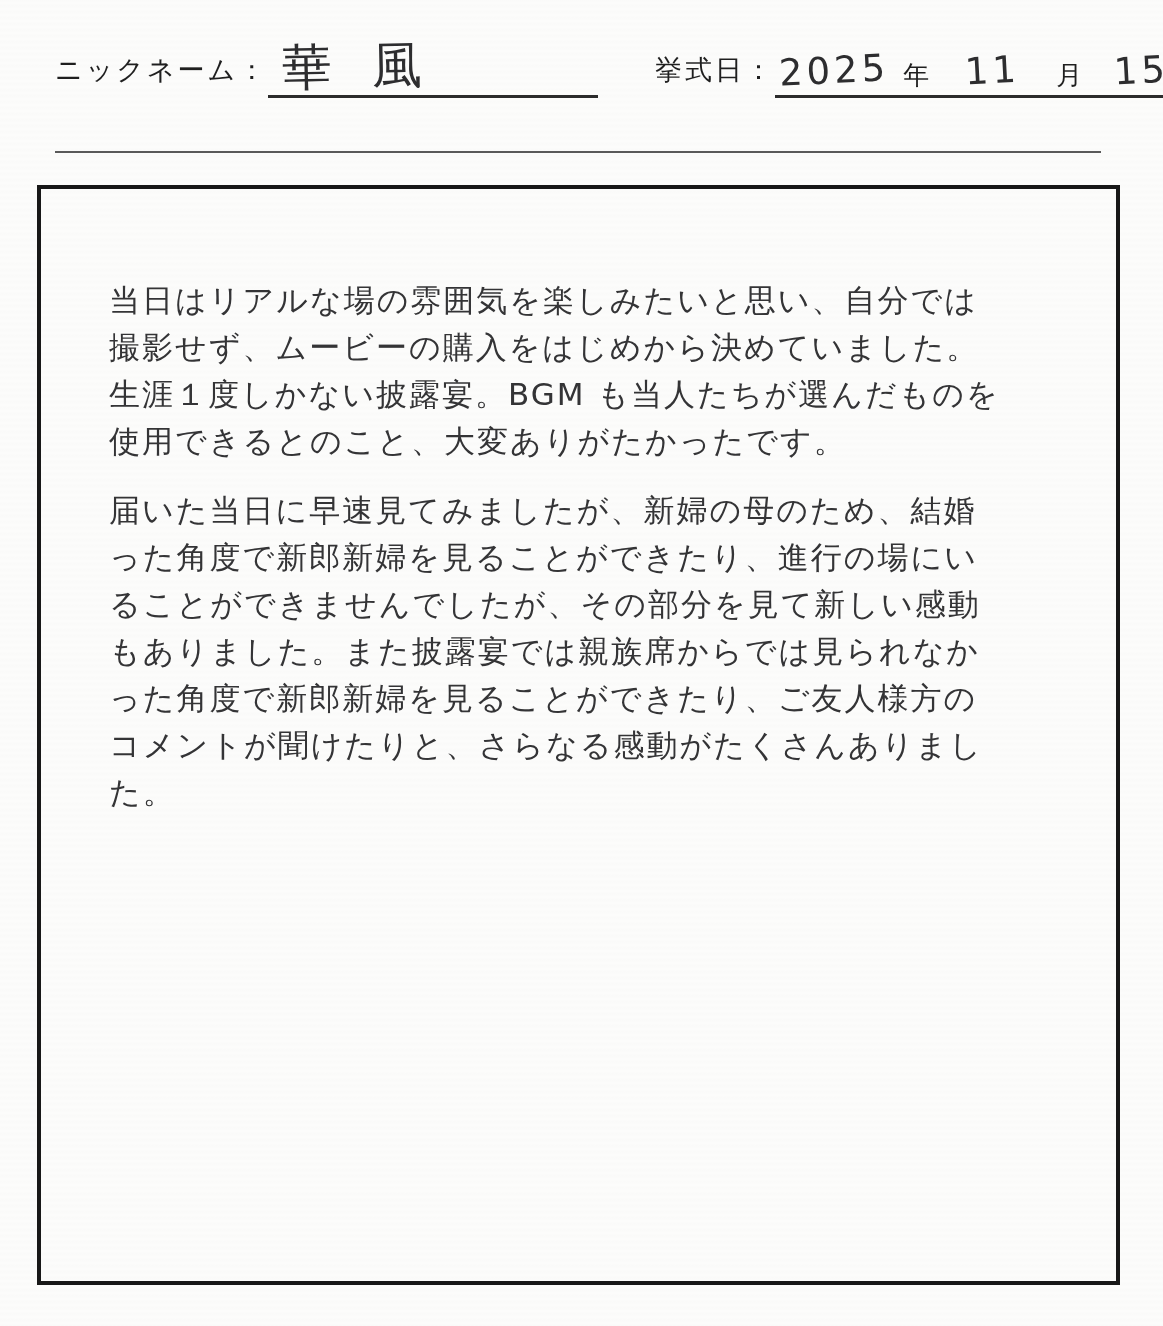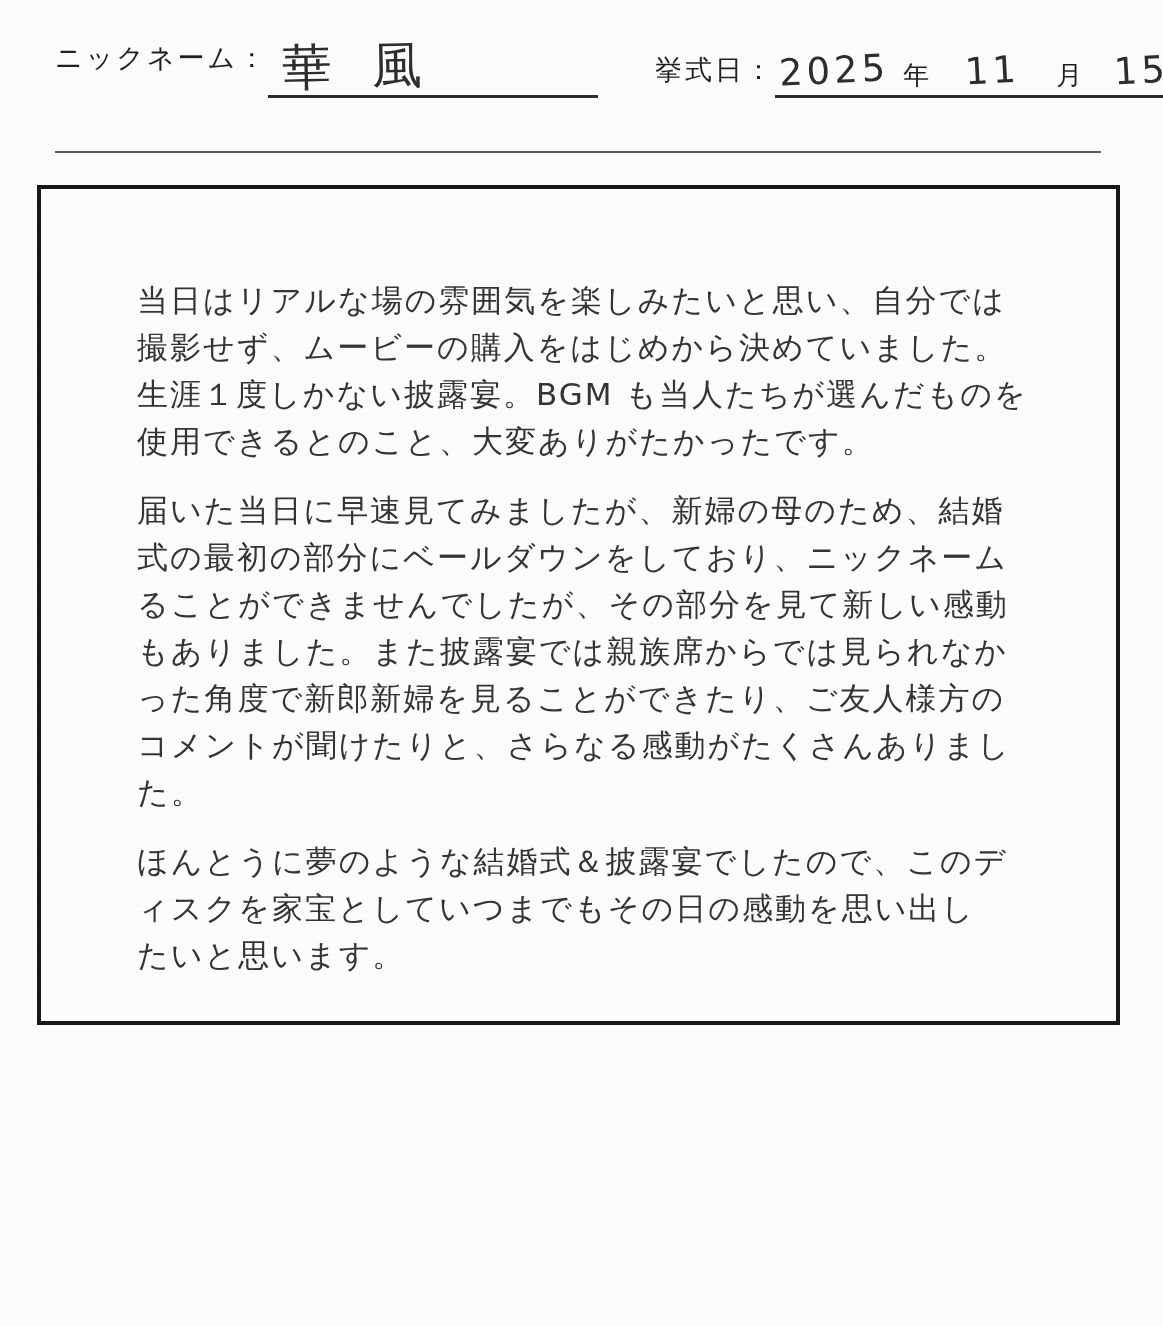--- a/index.html
+++ b/index.html
@@ -18,20 +18,21 @@
     );
     overflow: hidden;
   }
 
   
   .nickname-field {
     position: absolute;
     left: 55px;
     top: 40px;
     display: flex;
+    align-items: flex-end;
   }
   .field-label {
     font-size: 27px;
     color: #1f1f1f;
     letter-spacing: 3px;
     padding-bottom: 10px;
     white-space: nowrap;
   }
   .nickname-line {
     width: 330px;
@@ -87,23 +88,23 @@
     height: 2px;
     background: #5a5a5a;
   }
 
   
   .feedback-box {
     position: absolute;
     left: 37px;
     top: 185px;
     width: 1083px;
-    height: 840px;
+    height: 1100px;
     border: 4px solid #181818;
-    padding: 88px 70px 0 96px;
+    padding: 88px 70px 0 68px;
   }
   .feedback-paragraph {
     font-size: 31px;
     line-height: 47px;
     letter-spacing: 2px;
     color: #343436;
     white-space: pre-line;
     margin: 0 0 22px 0;
   }
 </style>
@@ -132,24 +133,21 @@
   </div>
 
   <div class="header-divider"></div>
 
   <div class="feedback-box">
     <p class="feedback-paragraph">当日はリアルな場の雰囲気を楽しみたいと思い、自分では
 撮影せず、ムービーの購入をはじめから決めていました。
 生涯１度しかない披露宴。BGM も当人たちが選んだものを
 使用できるとのこと、大変ありがたかったです。</p>
     <p class="feedback-paragraph">届いた当日に早速見てみましたが、新婦の母のため、結婚
-式の最初の部分にベールダウンをしており、ニックネーム
+った角度で新郎新婦を見ることができたり、進行の場にい
 ることができませんでしたが、その部分を見て新しい感動
 もありました。また披露宴では親族席からでは見られなか
 った角度で新郎新婦を見ることができたり、ご友人様方の
 コメントが聞けたりと、さらなる感動がたくさんありまし
 た。</p>
-    <p class="feedback-paragraph">ほんとうに夢のような結婚式＆披露宴でしたので、このデ
-ィスクを家宝としていつまでもその日の感動を思い出し
-たいと思います。</p>
   </div>
 
 </div>
 
 </body></html>

